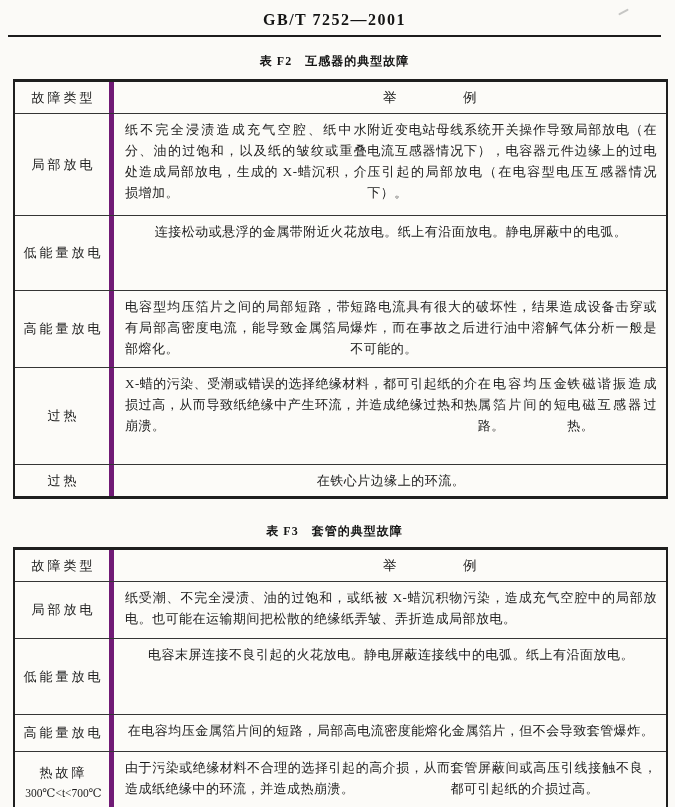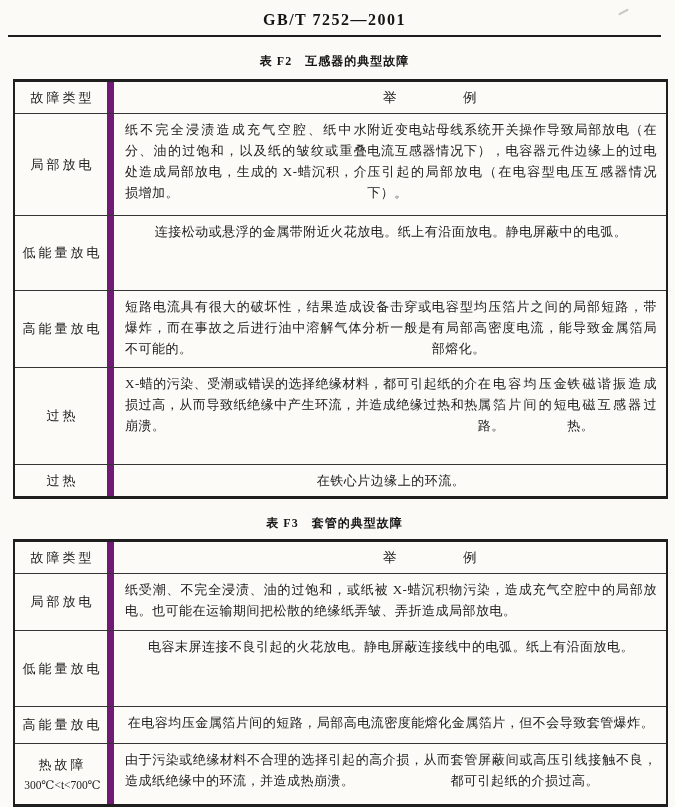--- a/index.html
+++ b/index.html
@@ -15,32 +15,32 @@
   }
   .doc-header{
     padding-top:11px;text-align:center;
     font-weight:bold;font-size:16px;letter-spacing:1.5px;color:#141414;
   }
   .header-rule{height:2px;background:#1c1c1c;margin:6px 8px 0 8px;}
   .table-title{
     text-align:center;font-weight:bold;font-size:12px;color:#141414;
     margin:14px 0 8px 0;letter-spacing:1px;line-height:20px;
   }
-  .table-title.second{margin:14px 0 6px 0;}
+  .table-title.second{margin:22px 0 6px 0;}
   .tgap{display:inline-block;width:13px;}
   .ftable{
     margin-left:13px;width:655px;box-sizing:border-box;
     border:2px solid #1f1f1f;border-top-width:3px;border-bottom-width:3px;
     background:#fcfbf8;
   }
   .frow{display:flex;border-top:1px solid #353535;}
   .frow:first-child{border-top:none;}
   .cell-type{
     flex:0 0 99px;width:99px;box-sizing:border-box;
-    border-right:7px solid #701a75;
+    border-right:5px solid #701a75;
     display:flex;flex-direction:column;align-items:center;justify-content:center;
     font-size:13px;letter-spacing:3px;text-align:center;padding:2px 2px 2px 5px;
   }
   .type-sub{font-size:11.5px;letter-spacing:0;margin-top:4px;}
   .cell-ex{
     flex:1;box-sizing:border-box;padding:5px 9px 5px 11px;
     font-size:13px;line-height:21px;letter-spacing:0.5px;
     display:flex;flex-direction:row;justify-content:center;
   }
   .cell-ex.hdr{flex-direction:row;align-items:center;justify-content:center;}
@@ -103,22 +103,22 @@
         <div class="exline">纸上有沿面放电。</div>
         <div class="exline">静电屏蔽中的电弧。</div>
       </div>
     </div>
 
     <div class="frow">
       <div class="cell-type">
         <div>高能量放电</div>
       </div>
       <div class="cell-ex">
+        <div class="exline">电容型均压箔片之间的局部短路，带有局部高密度电流，能导致金属箔局部熔化。</div>
         <div class="exline">短路电流具有很大的破坏性，结果造成设备击穿或爆炸，而在事故之后进行油中溶解气体分析一般是不可能的。</div>
-        <div class="exline">电容型均压箔片之间的局部短路，带有局部高密度电流，能导致金属箔局部熔化。</div>
       </div>
     </div>
 
     <div class="frow">
       <div class="cell-type">
         <div>过热</div>
       </div>
       <div class="cell-ex">
         <div class="exline">X-蜡的污染、受潮或错误的选择绝缘材料，都可引起纸的介损过高，从而导致纸绝缘中产生环流，并造成绝缘过热和热崩溃。</div>
         <div class="exline">在电容均压金属箔片间的短路。</div>

